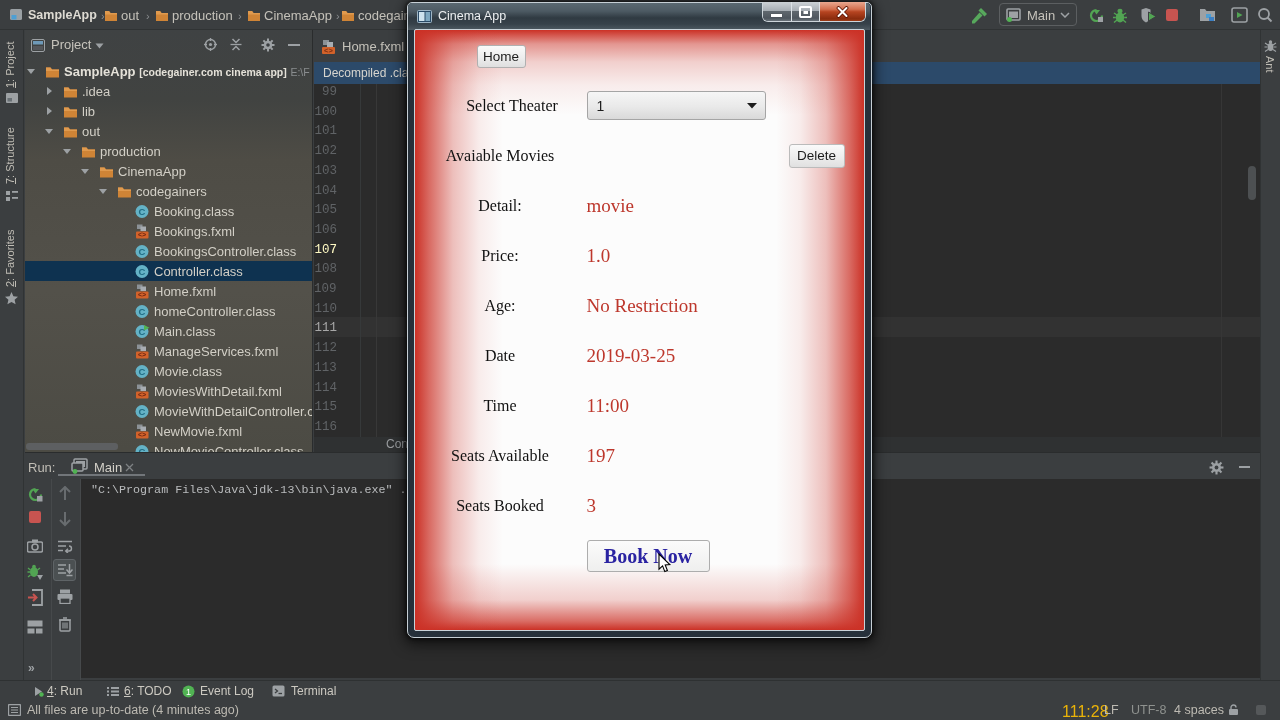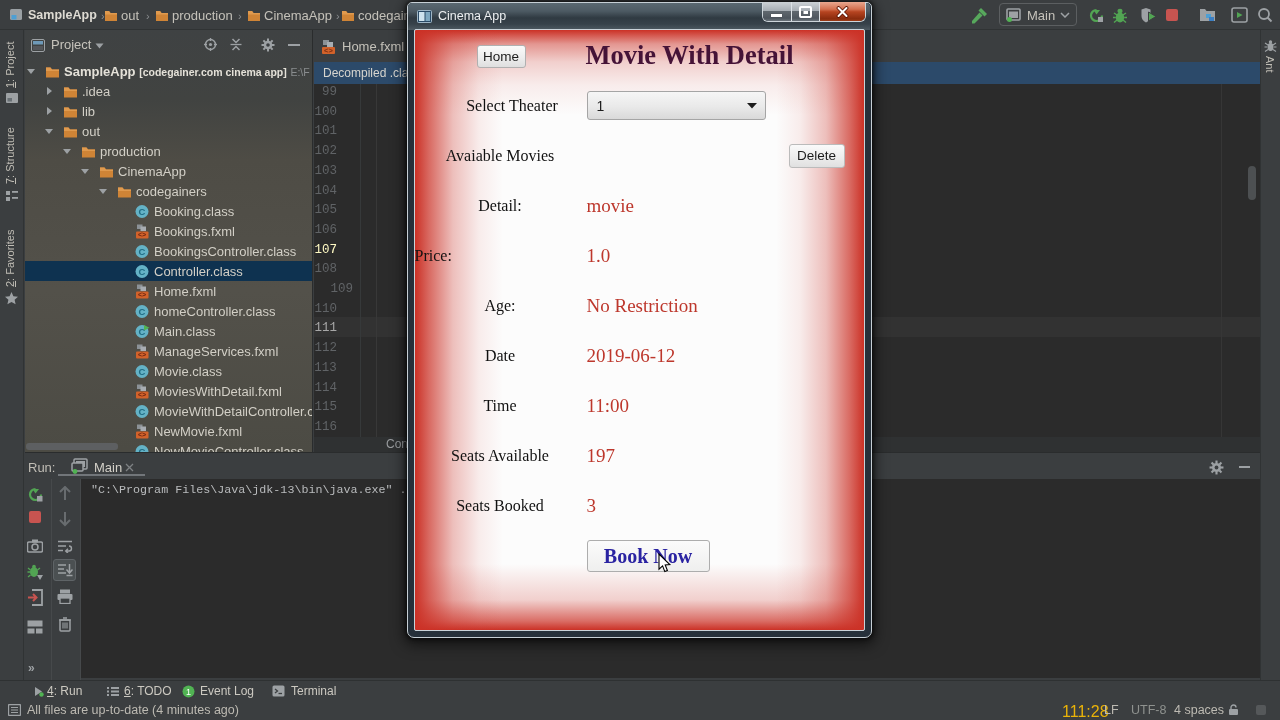--- a/index.html
+++ b/index.html
@@ -304,21 +304,21 @@
           <div class="abs" style="left:0;top:1px;width:23px;text-align:right;color:#606366;font-size:12.5px;font-family:'Liberation Mono',monospace;">99</div>
           <div class="abs" style="left:0;top:20.7px;width:23px;text-align:right;color:#606366;font-size:12.5px;font-family:'Liberation Mono',monospace;">100</div>
           <div class="abs" style="left:0;top:40.4px;width:23px;text-align:right;color:#606366;font-size:12.5px;font-family:'Liberation Mono',monospace;">101</div>
           <div class="abs" style="left:0;top:60.099999999999994px;width:23px;text-align:right;color:#606366;font-size:12.5px;font-family:'Liberation Mono',monospace;">102</div>
           <div class="abs" style="left:0;top:79.8px;width:23px;text-align:right;color:#606366;font-size:12.5px;font-family:'Liberation Mono',monospace;">103</div>
           <div class="abs" style="left:0;top:99.5px;width:23px;text-align:right;color:#606366;font-size:12.5px;font-family:'Liberation Mono',monospace;">104</div>
           <div class="abs" style="left:0;top:119.19999999999999px;width:23px;text-align:right;color:#606366;font-size:12.5px;font-family:'Liberation Mono',monospace;">105</div>
           <div class="abs" style="left:0;top:138.9px;width:23px;text-align:right;color:#606366;font-size:12.5px;font-family:'Liberation Mono',monospace;">106</div>
           <div class="abs" style="left:0;top:158.6px;width:23px;text-align:right;color:#fef9c3;font-size:12.5px;font-family:'Liberation Mono',monospace;">107</div>
           <div class="abs" style="left:0;top:178.29999999999998px;width:23px;text-align:right;color:#606366;font-size:12.5px;font-family:'Liberation Mono',monospace;">108</div>
-          <div class="abs" style="left:16px;top:198px;width:23px;text-align:right;color:#606366;font-size:12.5px;font-family:'Liberation Mono',monospace;">109</div>
+          <div class="abs" style="left:0;top:198px;width:23px;color:#606366;font-size:12.5px;font-family:'Liberation Mono',monospace;">109</div>
           <div class="abs" style="left:0;top:217.7px;width:23px;text-align:right;color:#606366;font-size:12.5px;font-family:'Liberation Mono',monospace;">110</div>
           <div class="abs" style="left:0;top:237.39999999999998px;width:23px;text-align:right;color:#a7a7a7;font-size:12.5px;font-family:'Liberation Mono',monospace;">111</div>
           <div class="abs" style="left:0;top:257.09999999999997px;width:23px;text-align:right;color:#606366;font-size:12.5px;font-family:'Liberation Mono',monospace;">112</div>
           <div class="abs" style="left:0;top:276.8px;width:23px;text-align:center;color:#606366;font-size:12.5px;font-family:'Liberation Mono',monospace;">113</div>
           <div class="abs" style="left:0;top:296.5px;width:23px;text-align:right;color:#606366;font-size:12.5px;font-family:'Liberation Mono',monospace;">114</div>
           <div class="abs" style="left:0;top:316.2px;width:23px;text-align:right;color:#606366;font-size:12.5px;font-family:'Liberation Mono',monospace;">115</div>
           <div class="abs" style="left:0;top:335.9px;width:23px;text-align:right;color:#606366;font-size:12.5px;font-family:'Liberation Mono',monospace;">116</div>
         </div>
 
       <div class="abs" style="left:934px;top:82px;width:8px;height:34px;background:#4d5052;border-radius:4px;"></div>
@@ -508,46 +508,45 @@
       background-color:#fcfcfc;
       background-image:
        linear-gradient(90deg, rgba(203,49,38,1) 0px, rgba(203,49,38,.72) 14px, rgba(203,49,38,.3) 38px, rgba(203,49,38,.08) 64px, rgba(203,49,38,0) 88px),
        linear-gradient(270deg, rgba(203,49,38,1) 0px, rgba(203,49,38,.72) 14px, rgba(203,49,38,.3) 38px, rgba(203,49,38,.08) 64px, rgba(203,49,38,0) 88px),
        linear-gradient(180deg, rgba(203,49,38,1) 0px, rgba(203,49,38,.5) 14px, rgba(203,49,38,.22) 32px, rgba(203,49,38,.08) 55px, rgba(203,49,38,0) 85px),
        linear-gradient(0deg, rgba(203,49,38,1) 0px, rgba(203,49,38,.7) 9px, rgba(203,49,38,.22) 30px, rgba(203,49,38,0) 66px);
       overflow:hidden;">
 
       <div class="abs" style="left:62px;top:15px;width:49px;height:23px;background:linear-gradient(#fafafa,#ededed 55%,#dfdfdf);border:1px solid #b0b0b0;border-radius:3px;color:#1c1c1c;font-size:13.5px;text-align:center;line-height:21px;">Home</div>
 
-      <div class="abs" style="left:171px;top:9.5px;font-family:'Liberation Serif',serif;font-weight:bold;font-size:26.5px;color:#451337;">Movie With Detail</div>
 
       <div class="abs" style="left:0;top:67px;width:195px;text-align:center;font-family:'Liberation Serif',serif;font-size:16px;color:#111;">Select Theater</div>
       <div class="abs" style="left:0;top:117px;width:171px;text-align:center;font-family:'Liberation Serif',serif;font-size:16px;color:#111;">Avaiable Movies</div>
       <div class="abs" style="left:0;top:167px;width:171px;text-align:center;font-family:'Liberation Serif',serif;font-size:16px;color:#111;">Detail:</div>
-      <div class="abs" style="left:0;top:217px;width:171px;font-family:'Liberation Serif',serif;font-size:16px;color:#111;">Price:</div>
+      <div class="abs" style="left:0;top:217px;width:171px;text-align:center;font-family:'Liberation Serif',serif;font-size:16px;color:#111;">Price:</div>
       <div class="abs" style="left:0;top:267px;width:171px;text-align:center;font-family:'Liberation Serif',serif;font-size:16px;color:#111;">Age:</div>
       <div class="abs" style="left:0;top:317px;width:171px;text-align:center;font-family:'Liberation Serif',serif;font-size:16px;color:#111;">Date</div>
       <div class="abs" style="left:0;top:367px;width:171px;text-align:center;font-family:'Liberation Serif',serif;font-size:16px;color:#111;">Time</div>
       <div class="abs" style="left:0;top:417px;width:171px;text-align:center;font-family:'Liberation Serif',serif;font-size:16px;color:#111;">Seats Available</div>
       <div class="abs" style="left:0;top:467px;width:171px;text-align:center;font-family:'Liberation Serif',serif;font-size:16px;color:#111;">Seats Booked</div>
 
       <div class="abs" style="left:172px;top:61px;width:179px;height:29px;background:linear-gradient(#f6f6f6,#e9e9e9 55%,#d9d9d9);border:1px solid #a5a5a5;border-radius:3px;">
         <span style="position:absolute;left:9px;top:6px;font-size:14px;color:#1c1c1c;">1</span>
         <svg style="position:absolute;right:8px;top:11px" width="10" height="6">
             <path d="M0 0 H10 L5 5.5 Z" fill="#1c1c1c"></path>
           </svg>
       </div>
 
 
       <div class="abs" style="left:374px;top:114px;width:56px;height:24px;background:linear-gradient(#fafafa,#ededed 55%,#e0e0e0);border:1px solid #bbb;border-radius:3px;color:#1c1c1c;font-size:13.5px;text-align:center;line-height:22px;">Delete</div>
 
       <div class="abs" style="left:172px;top:165px;font-family:'Liberation Serif',serif;font-size:19px;color:#bd372c;">movie</div>
       <div class="abs" style="left:172px;top:215px;font-family:'Liberation Serif',serif;font-size:19px;color:#bd372c;">1.0</div>
       <div class="abs" style="left:172px;top:265px;font-family:'Liberation Serif',serif;font-size:19px;color:#bd372c;">No Restriction</div>
-      <div class="abs" style="left:172px;top:315px;font-family:'Liberation Serif',serif;font-size:19px;color:#bd372c;">2019-06-12</div>
+      <div class="abs" style="left:172px;top:315px;font-family:'Liberation Serif',serif;font-size:19px;color:#bd372c;">2019-03-25</div>
       <div class="abs" style="left:172px;top:365px;font-family:'Liberation Serif',serif;font-size:19px;color:#bd372c;">11:00</div>
       <div class="abs" style="left:172px;top:415px;font-family:'Liberation Serif',serif;font-size:19px;color:#bd372c;">197</div>
       <div class="abs" style="left:172px;top:465px;font-family:'Liberation Serif',serif;font-size:19px;color:#bd372c;">3</div>
 
       <div class="abs" style="left:172px;top:510px;width:123px;height:32px;background:linear-gradient(#fbfbfb,#efefee);border:1px solid #adadad;border-radius:3px;text-align:center;line-height:30px;font-family:'Liberation Serif',serif;font-weight:bold;font-size:20px;color:#2a23a2;">Book Now</div>
 
       <svg class="abs" style="left:243px;top:523px" width="14" height="21" viewBox="0 0 14 21">
         <path d="M1 1 L1 16.2 L4.6 12.9 L6.8 18.6 L9.4 17.5 L7.2 11.9 L11.8 11.6 Z" fill="#fff" stroke="#000" stroke-width="1.1"></path>
       </svg>
     </div>

